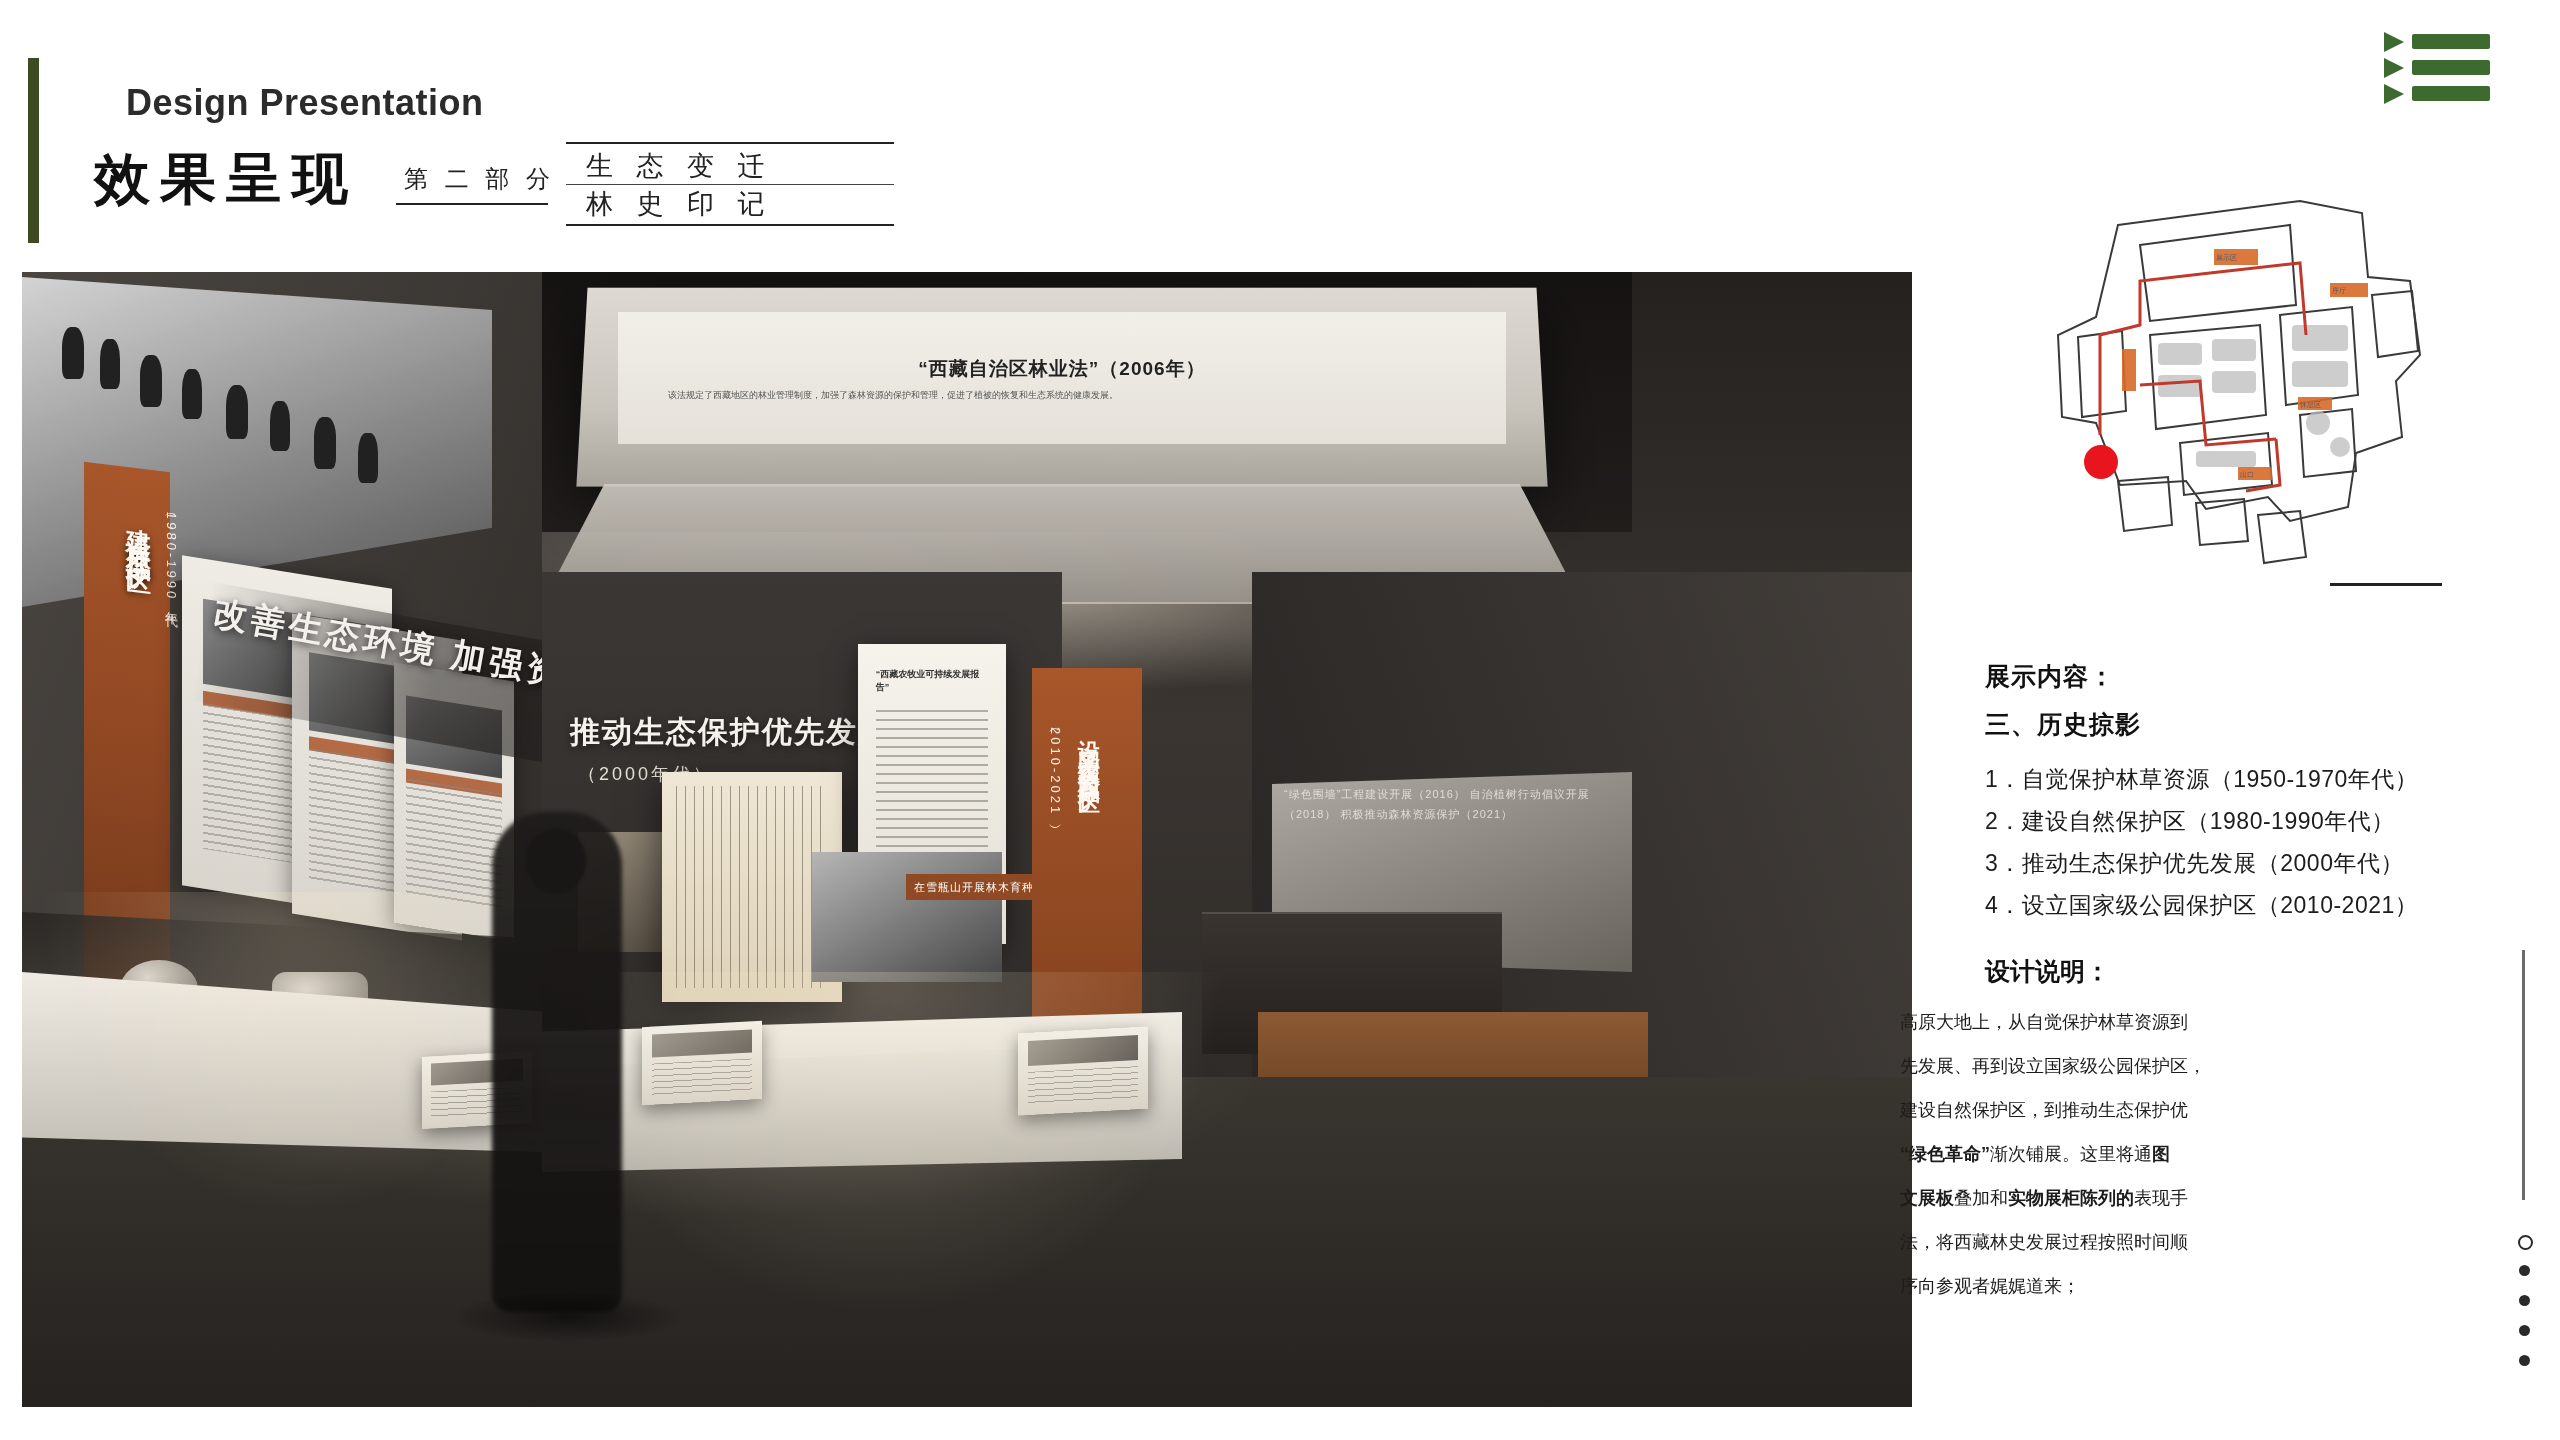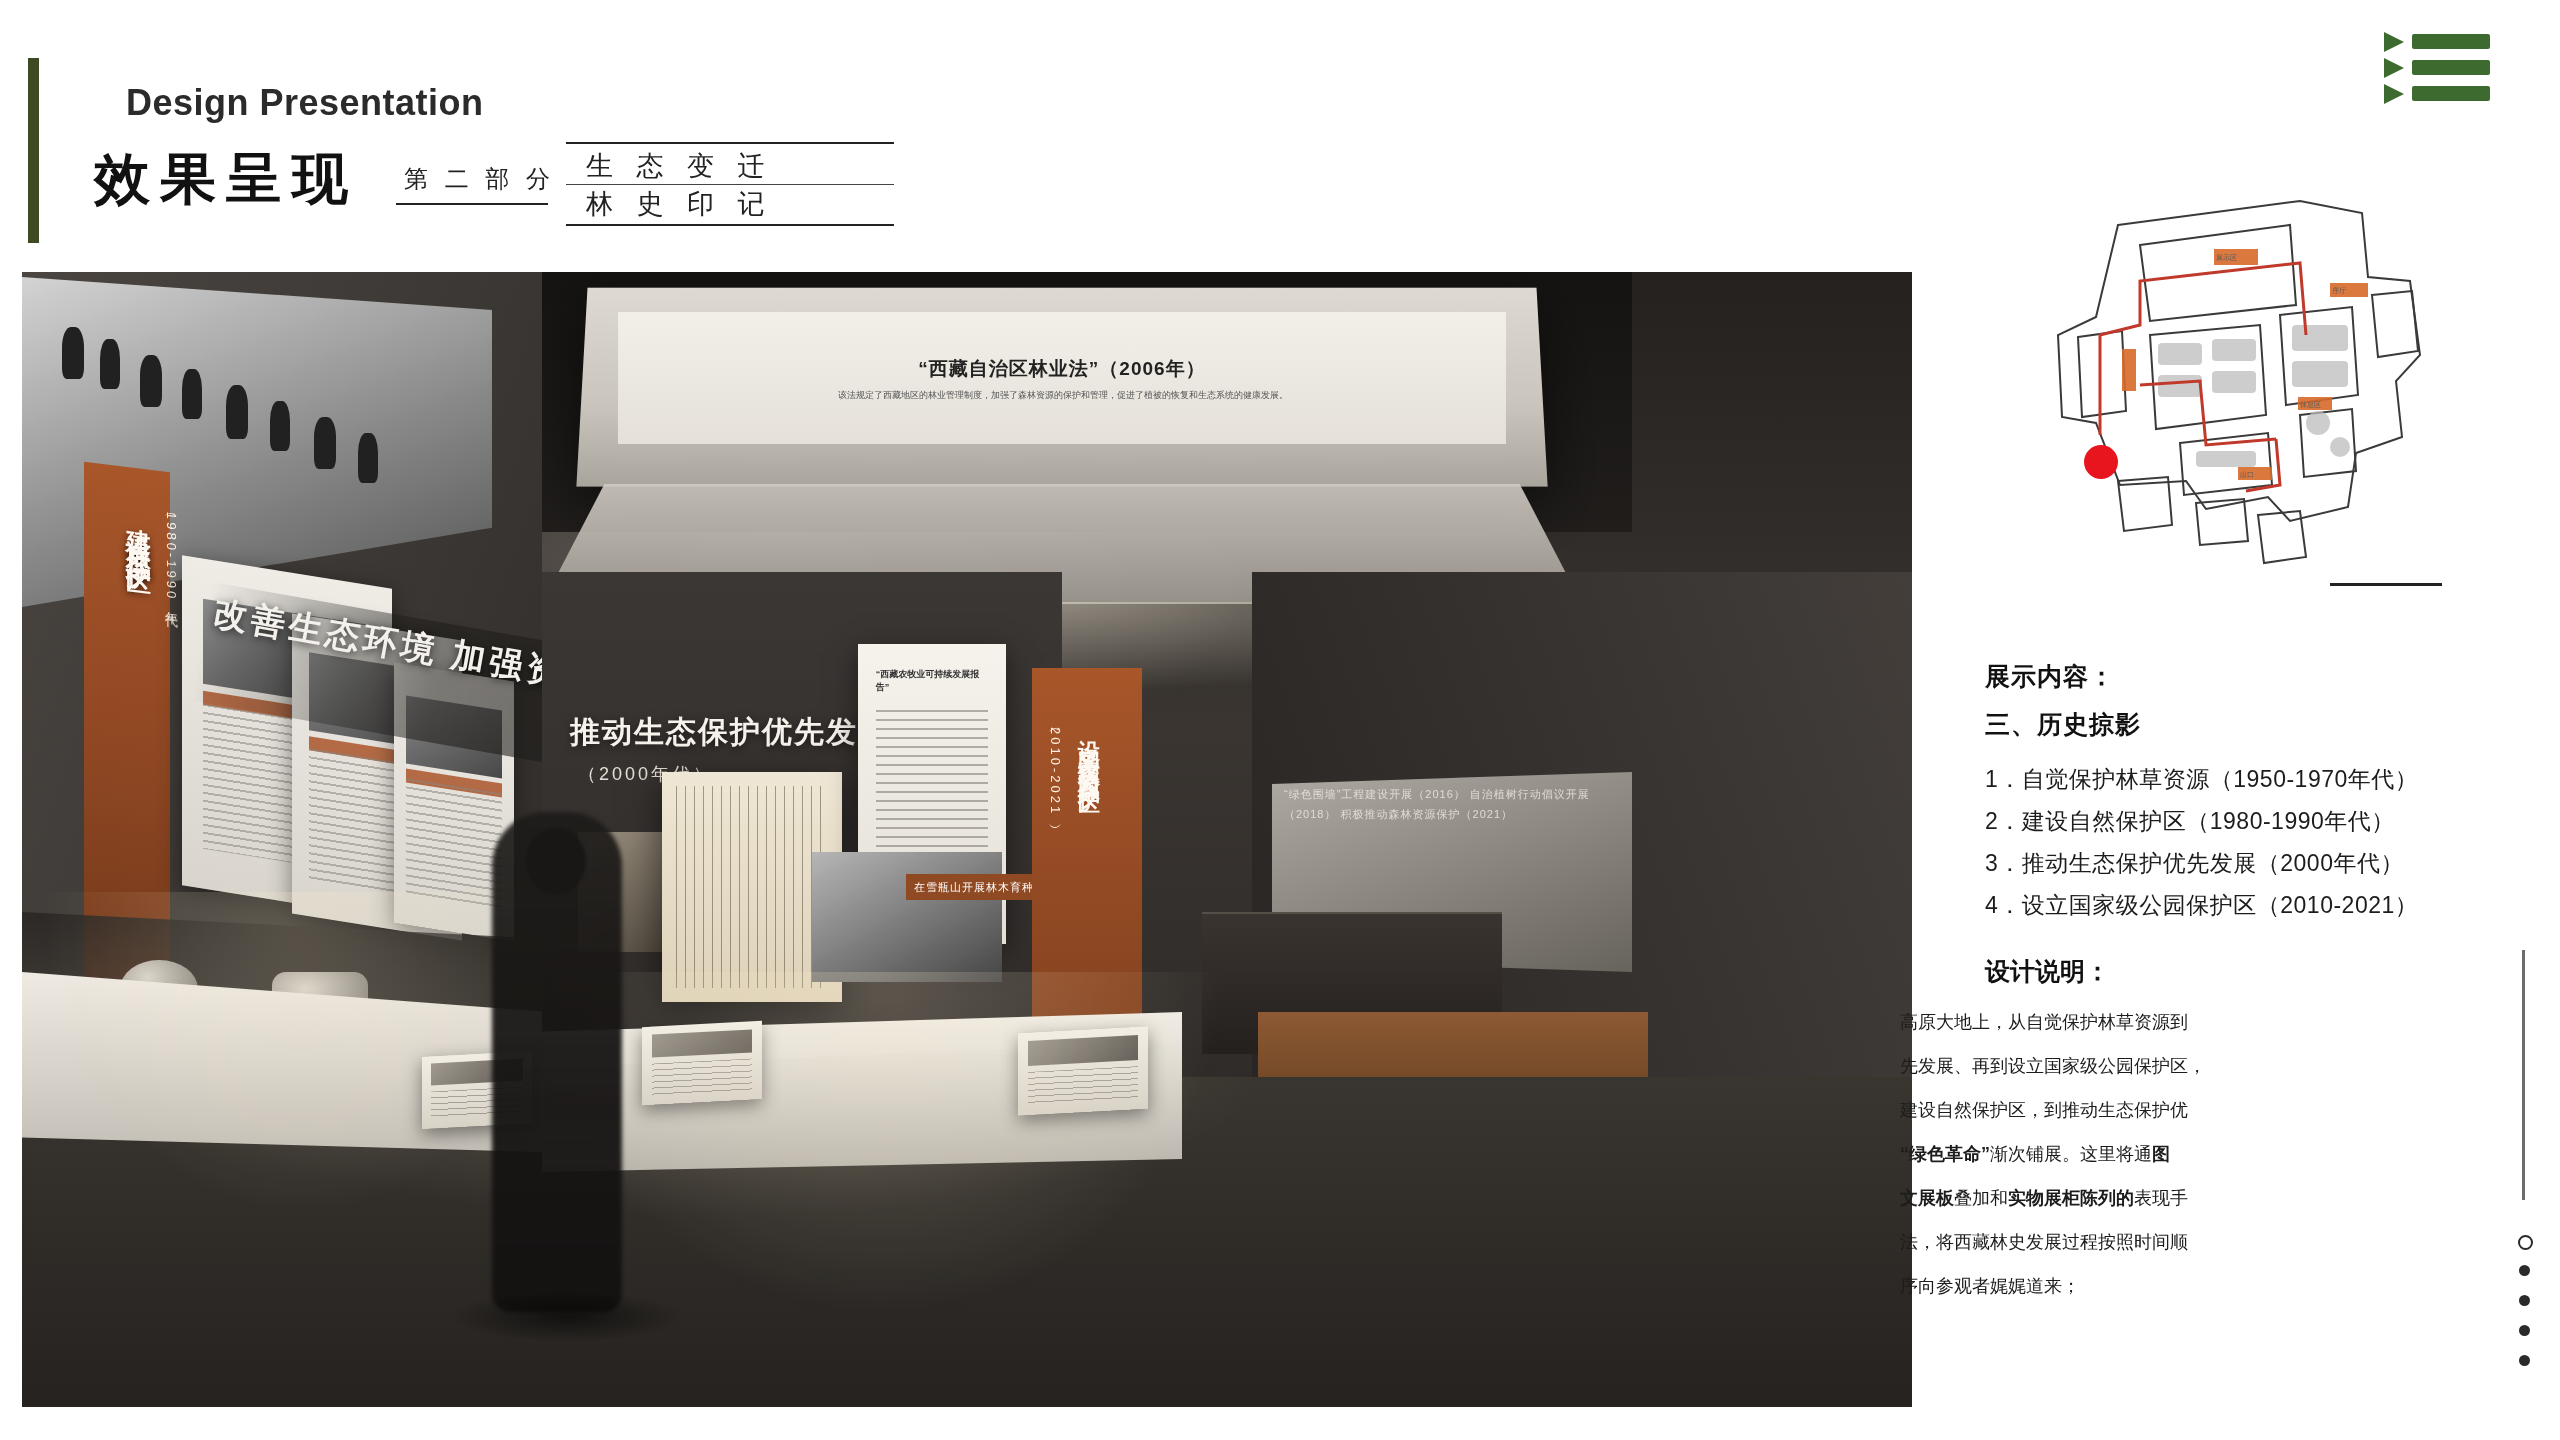--- a/index.html
+++ b/index.html
@@ -166,21 +166,21 @@
   .ceiling-title {
     position: absolute;
     left: 596px; top: 84px; width: 888px;
     text-align: center;
     font-size: 19px; font-weight: 700; color: #222;
     letter-spacing: 1px;
   }
   .ceiling-sub {
     position: absolute;
     left: 646px; top: 116px; width: 790px;
-    text-align: center;
+    text-align: left;
     font-size: 9px; color: #555; line-height: 14px;
   }
   .ceiling-slab {
     position: absolute;
     left: 520px; top: 212px; width: 1040px; height: 120px;
     background: linear-gradient(180deg,#cfcac2 0%, #9d9890 100%);
     clip-path: polygon(6% 0%, 94% 0%, 100% 100%, 0% 100%);
     opacity: 0.92;
   }
   .ceiling-glow {

